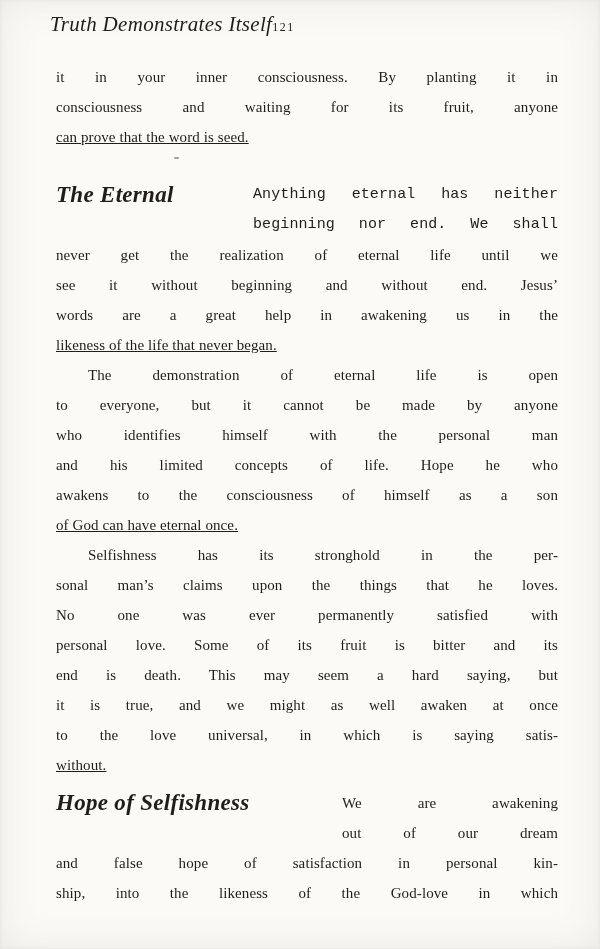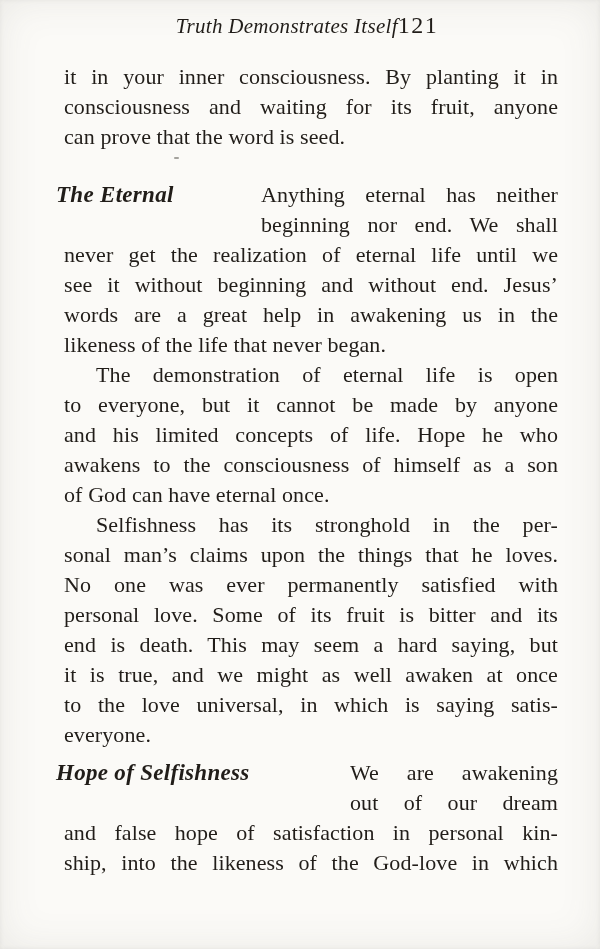--- a/index.html
+++ b/index.html
@@ -8,51 +8,50 @@
     width:600px; height:949px;
     margin:0 auto;
     background:#fbfaf7;
     color:#211d19;
     font-family:"Liberation Serif","DejaVu Serif",serif;
     overflow:hidden;
     box-shadow: inset 0 0 40px rgba(90,85,75,0.10), inset 0 0 4px rgba(90,85,75,0.08);
   }
   .header {
     position:absolute; top:12px; left:50px; right:36px;
-    display:flex; justify-content:center; align-items:baseline;
+    display:flex; justify-content:flex-start; align-items:baseline;
   }
   .running-title {
     font-style:italic; font-size:21px; letter-spacing:0.3px;
   }
   .page-number {
-    font-size:24px; letter-spacing:1.5px;
+    font-size:12px; letter-spacing:1.5px;
   }
   .body {
     position:absolute; top:62px; left:56px; right:42px;
   }
   .line {
-    font-size:22px; line-height:30px;
+    font-size:15px; line-height:30px;
     text-align:justify; text-align-last:justify;
     letter-spacing:0.1px;
     white-space:normal;
-    margin-left:8px;
   }
-  .line.end { text-align-last:left; }
+  .line.end { text-align-last:left;text-decoration:underline; }
   .line.indent { text-indent:32px; }
   .section { position:relative; }
   .section.eternal { margin-top:28px; }
   .section.hope { margin-top:8px; }
   .heading {
     position:absolute; left:0; top:0;
     font-style:italic; font-weight:700;
     font-size:23px; line-height:30px; letter-spacing:0.3px;
     white-space:nowrap;
     text-align:right;
   }
-  .hang-eternal { margin-left:197px; }
+  .hang-eternal { margin-left:197px;font-family:Liberation Mono, monospace; }
   .hang-hope { margin-left:286px; }
   .artifact {
     position:absolute; left:174px; top:157px;
     width:5px; height:2px; background:#8f8c86; border-radius:1px;
     opacity:0.8;
   }
 </style>
 </head>
 <body>
 
@@ -81,34 +80,35 @@
       </div>
       <div class="line">never get the realization of eternal life until we</div>
       <div class="line">see it without beginning and without end. Jesus’</div>
       <div class="line">words are a great help in awakening us in the</div>
       <div class="line end">likeness of the life that never began.</div>
     </div>
 
     <div class="para">
       <div class="line indent">The demonstration of eternal life is open</div>
       <div class="line">to everyone, but it cannot be made by anyone</div>
+      <div class="line">who identifies himself with the personal man</div>
       <div class="line">and his limited concepts of life. Hope he who</div>
       <div class="line">awakens to the consciousness of himself as a son</div>
       <div class="line end">of God can have eternal once.</div>
     </div>
 
     <div class="para">
       <div class="line indent">Selfishness has its stronghold in the per-</div>
       <div class="line">sonal man’s claims upon the things that he loves.</div>
       <div class="line">No one was ever permanently satisfied with</div>
       <div class="line">personal love. Some of its fruit is bitter and its</div>
       <div class="line">end is death. This may seem a hard saying, but</div>
       <div class="line">it is true, and we might as well awaken at once</div>
       <div class="line">to the love universal, in which is saying satis-</div>
-      <div class="line end">everyone.</div>
+      <div class="line end">without.</div>
     </div>
 
     <div class="section hope">
       <div class="heading">Hope of Selfishness</div>
       <div class="hang-hope">
         <div class="line">We are awakening</div>
         <div class="line">out of our dream</div>
       </div>
       <div class="line">and false hope of satisfaction in personal kin-</div>
       <div class="line">ship, into the likeness of the God-love in which</div>

